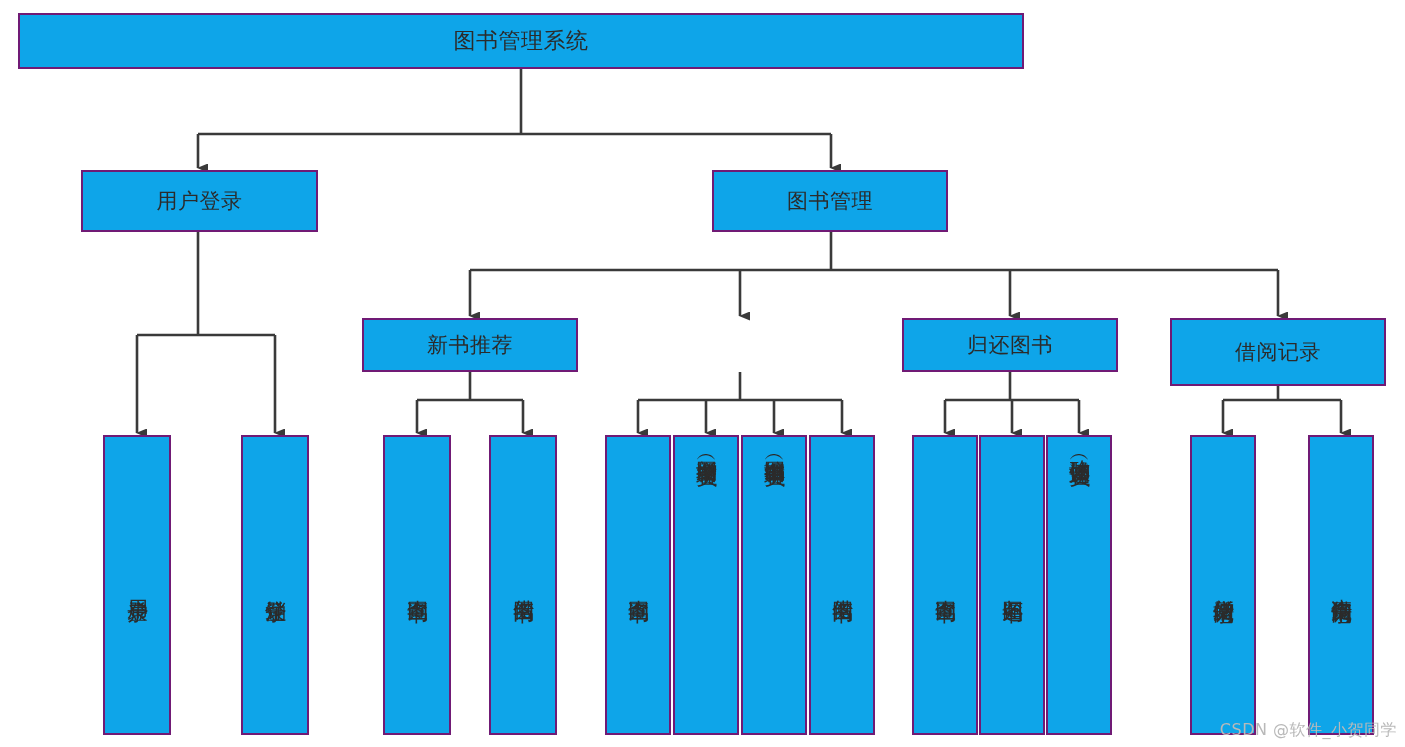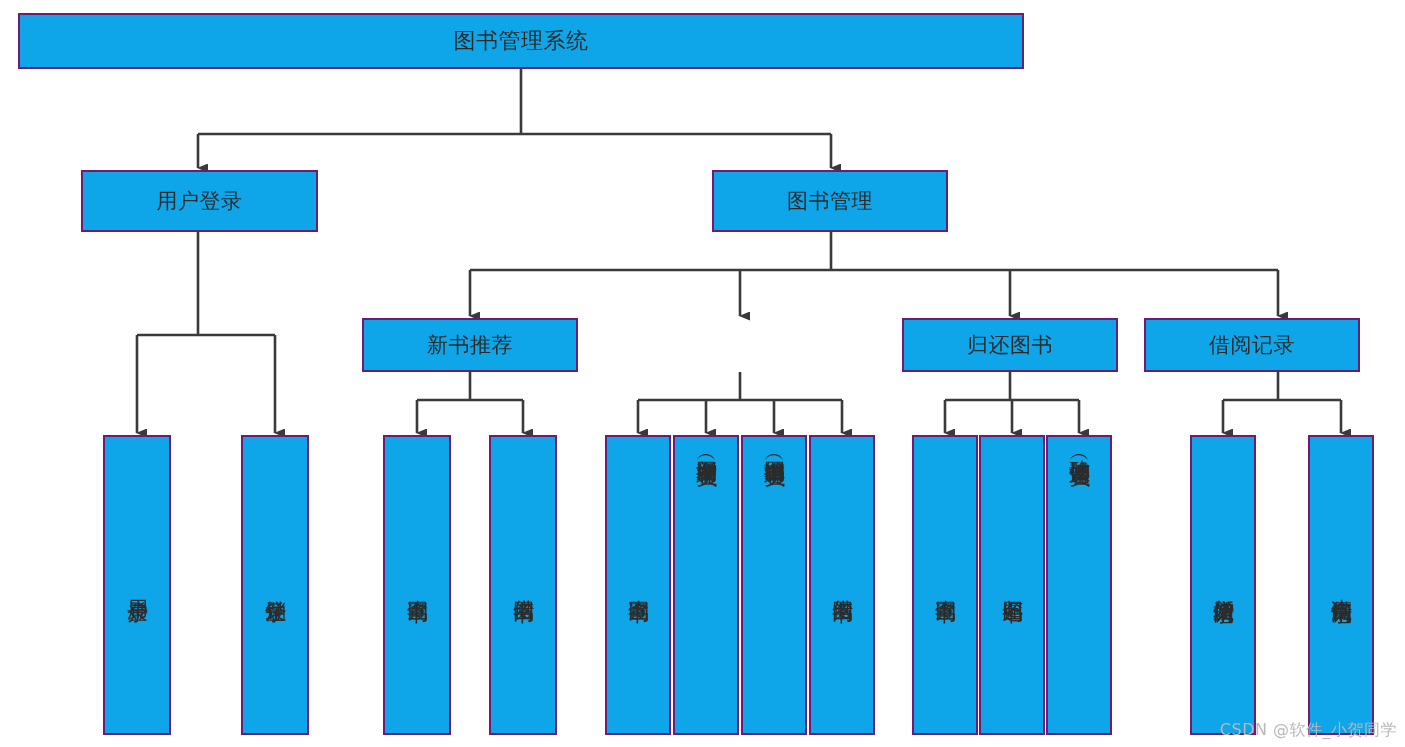--- a/index.html
+++ b/index.html
@@ -146,21 +146,21 @@
 
   <div class="node horiz" style="left:712px; top:170px; width:236px; height:62px;">
     <span class="lbl">图书管理</span>
   </div>
 
 
   <div class="node horiz" style="left:902px; top:318px; width:216px; height:54px;">
     <span class="lbl">归还图书</span>
   </div>
 
-  <div class="node horiz" style="left:1144px; top:318px; width:216px; height:54px;">
+  <div class="node horiz" style="left:1170px; top:318px; width:216px; height:68px;">
     <span class="lbl">借阅记录</span>
   </div>
 
   <div class="node vert centered" style="left:103px; top:435px; width:68px; height:300px;">
     <span class="lbl">用户登录</span>
   </div>
 
   <div class="node vert centered" style="left:241px; top:435px; width:68px; height:300px;">
     <span class="lbl">注销登录</span>
   </div>

